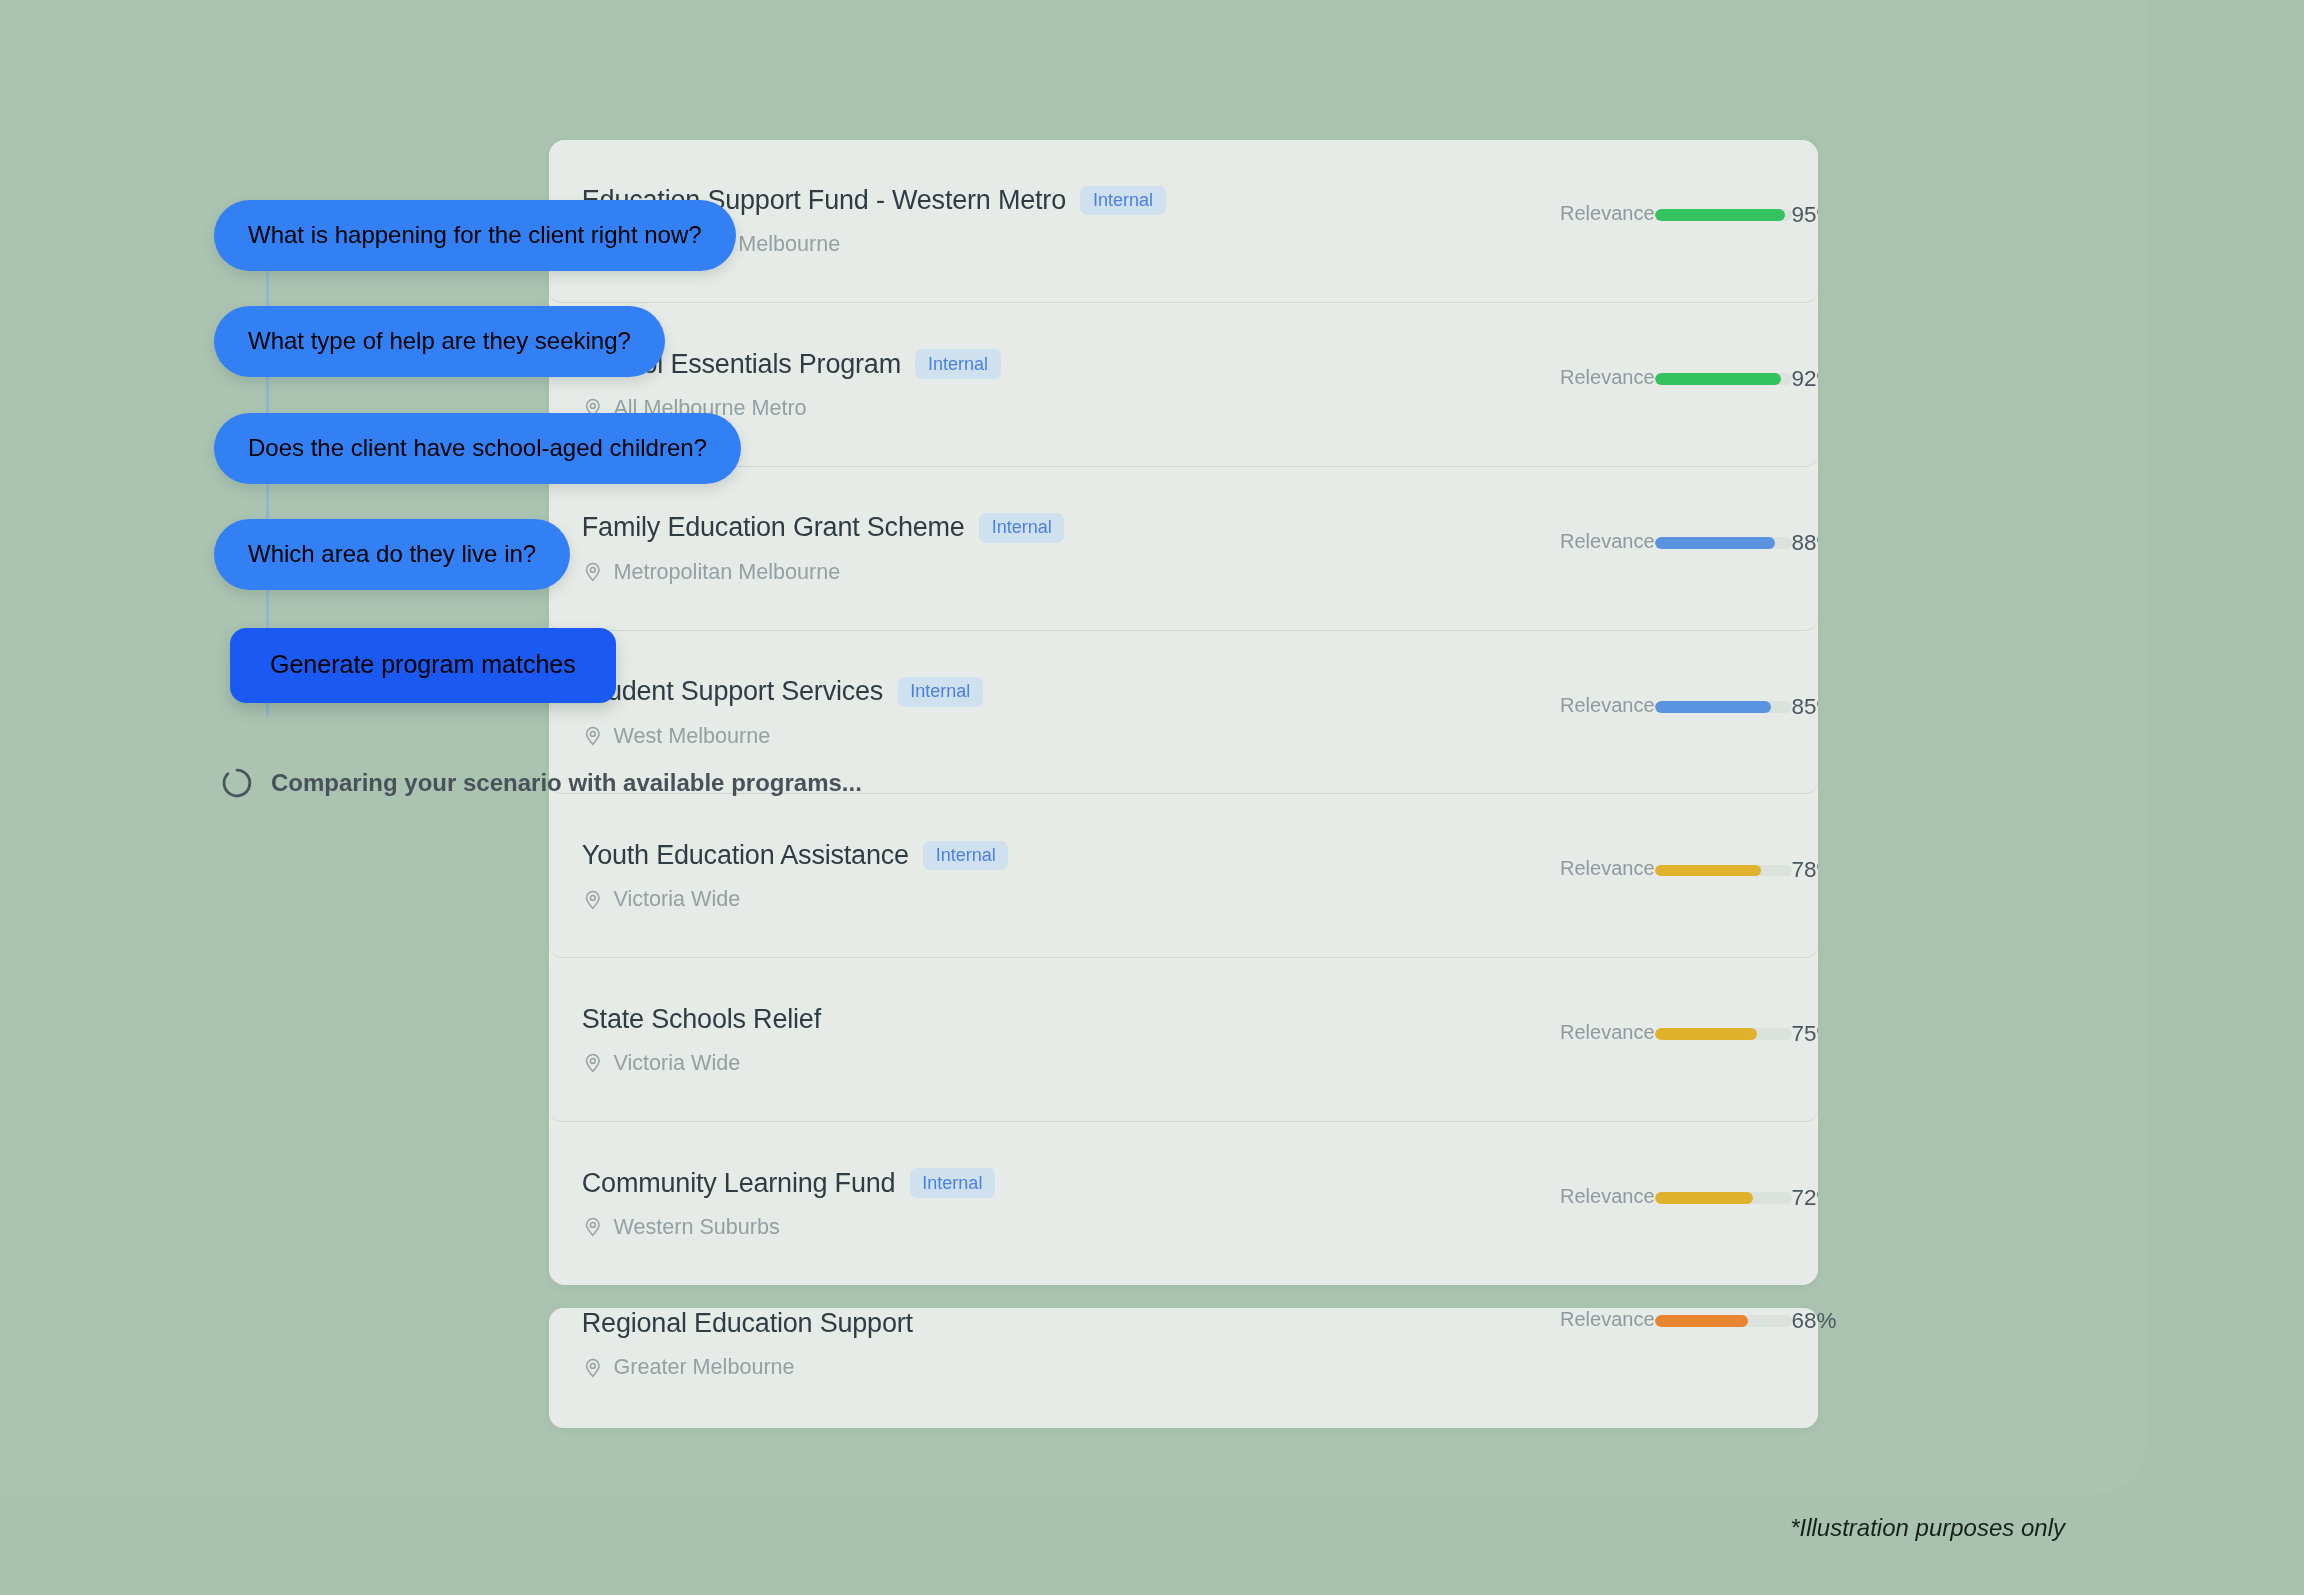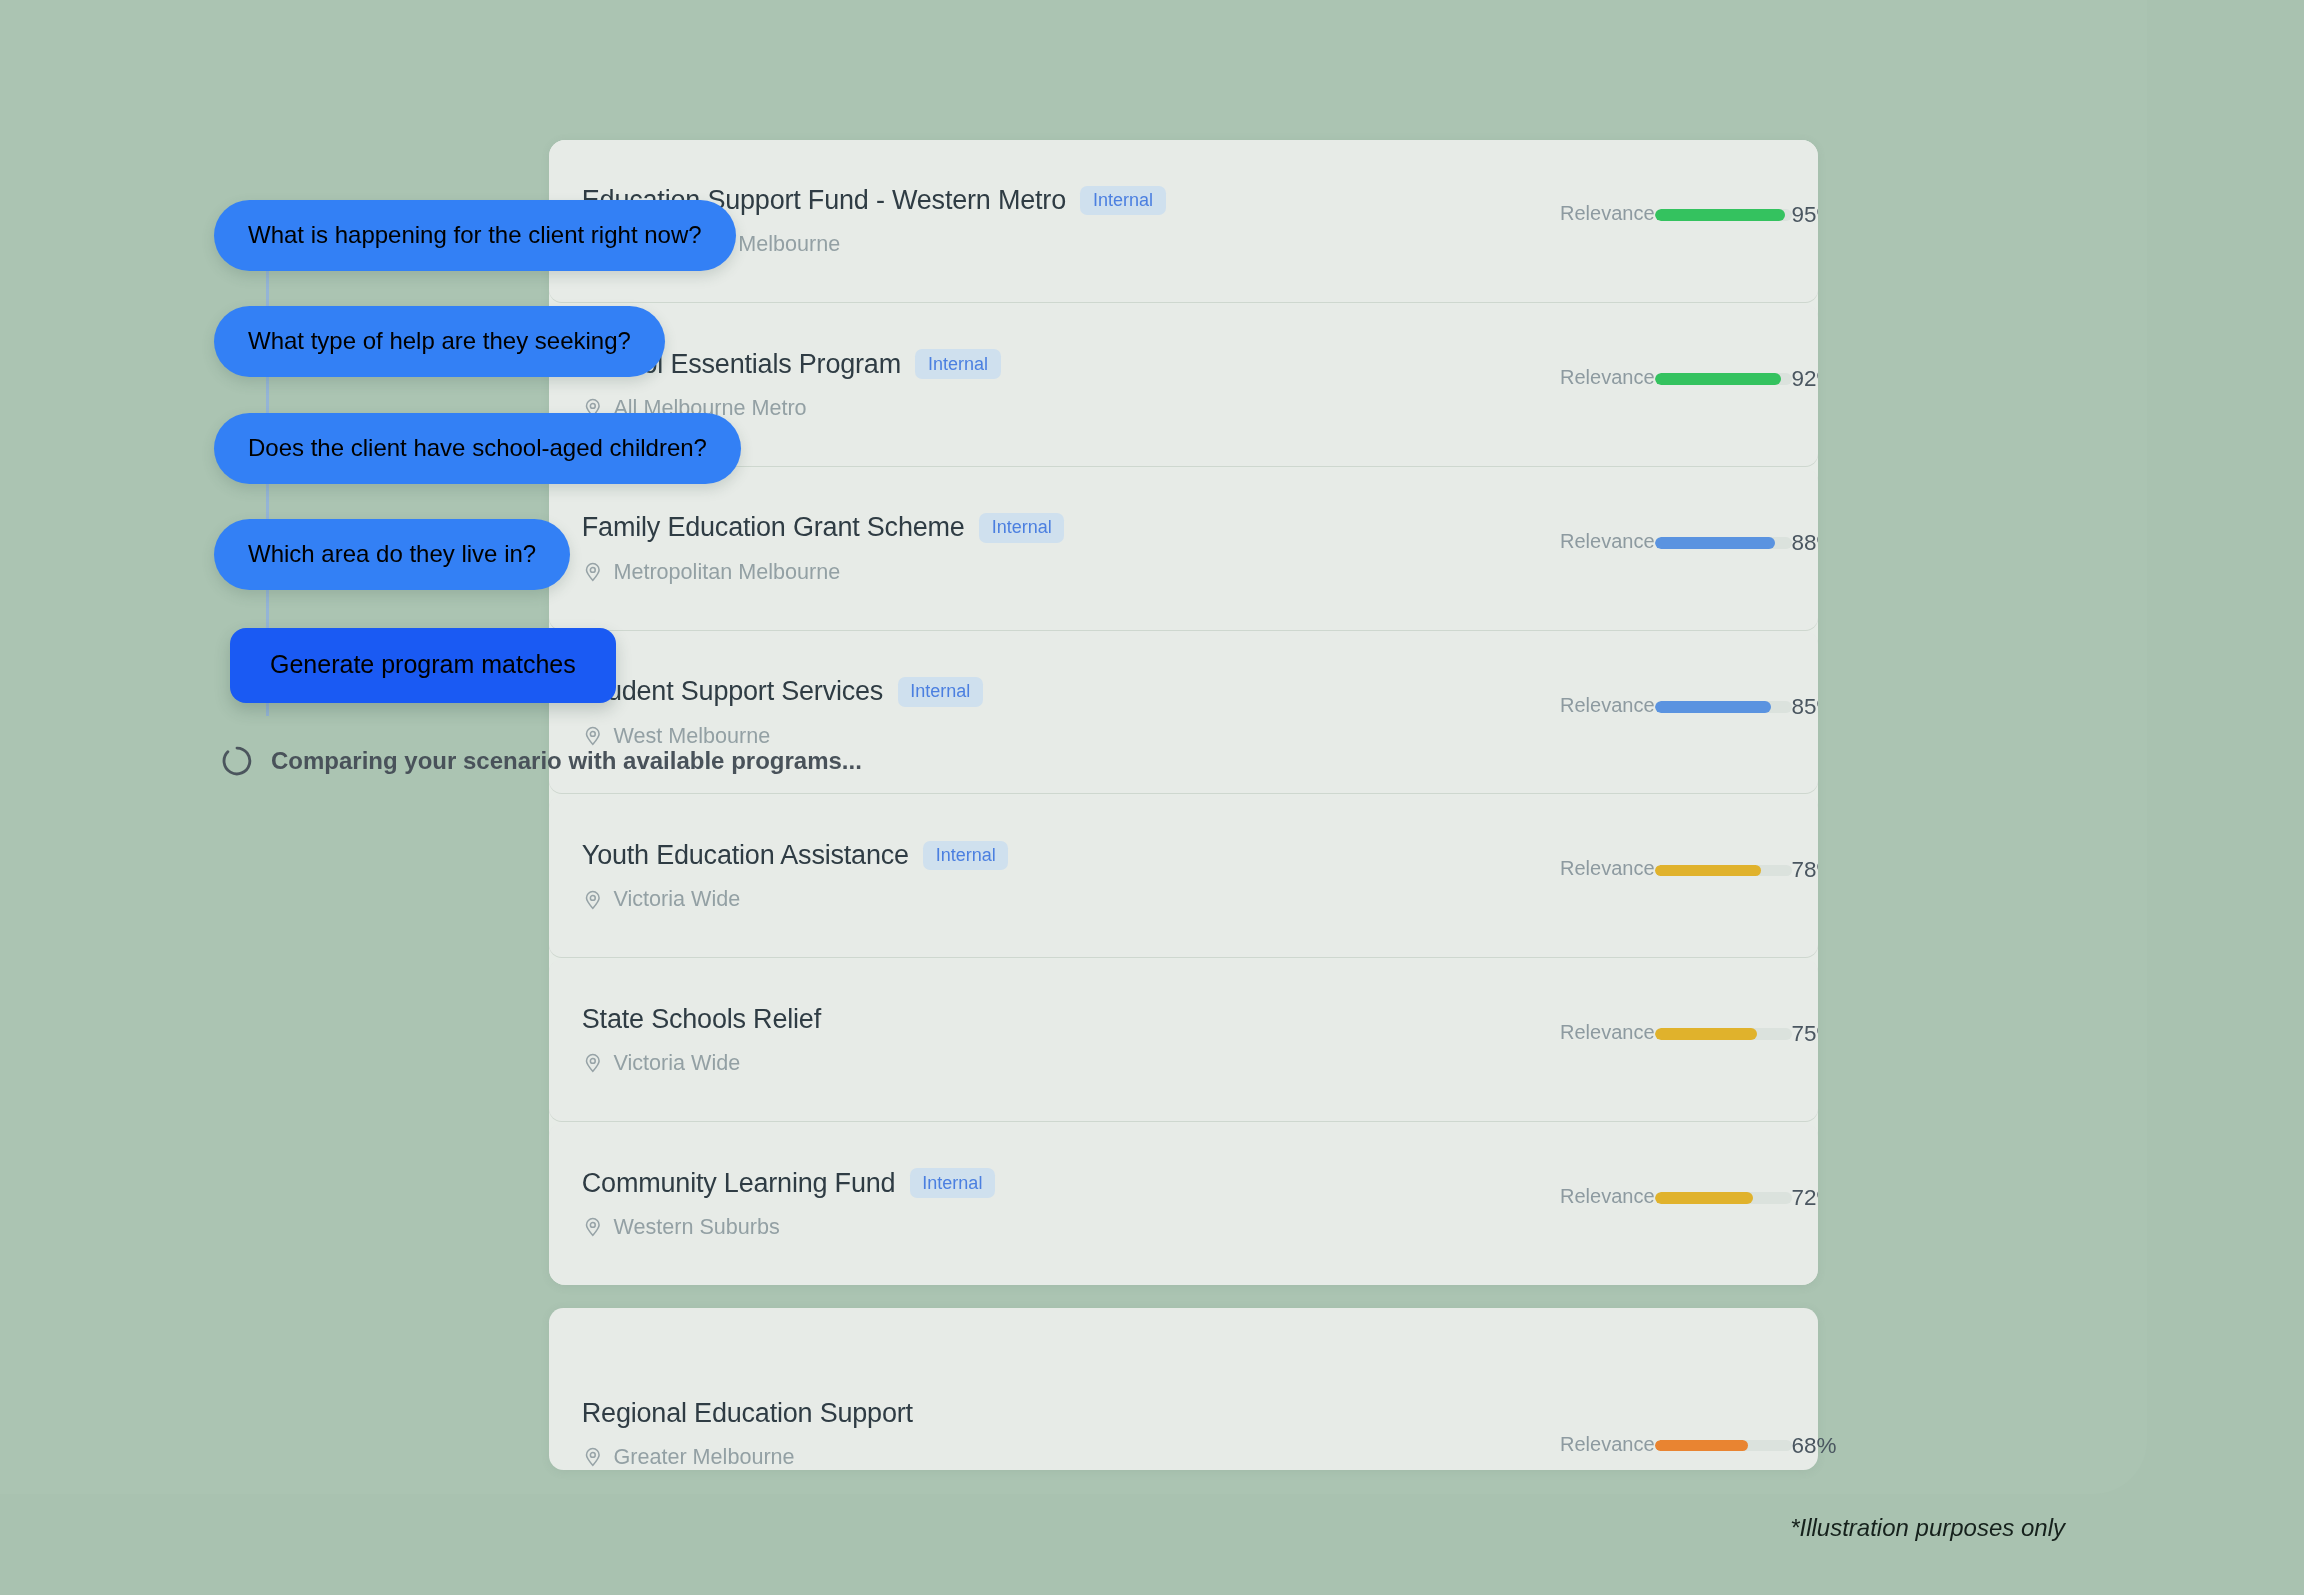--- a/index.html
+++ b/index.html
@@ -133,26 +133,26 @@
     font-size: 22.5px;
     color: #4a5660;
     white-space: nowrap;
   }
 
   
   .standalone-card {
     position: absolute;
     left: 549px;
     width: 1269px;
-    height: 162px;
+    height: 120px;
     background: #e7ebe7;
     border-radius: 14.4px;
     box-shadow: 0 1.8px 9px rgba(90,110,95,0.10);
     display: flex;
-    align-items: flex-end;
+    align-items: flex-start;
     padding: 0 31px;
   }
 
   
   .timeline-line {
     position: absolute;
     left: 266px;
     top: 212px;
     width: 2.7px;
     height: 504px;
@@ -177,21 +177,21 @@
     border-radius: 16px;
     padding: 24px 40px 26px;
     font-size: 25px;
     box-shadow: 0 7.2px 16px rgba(40,70,60,0.22);
   }
 
   
   .status-row {
     position: absolute;
     left: 221px;
-    top: 745px;
+    top: 767px;
     display: flex;
     align-items: center;
     gap: 18px;
   }
 
   .spinner { width: 32px; height: 32px; display: block; flex: none; }
   .spinner svg { display: block; }
 
   .status-text {
     font-size: 24px;

